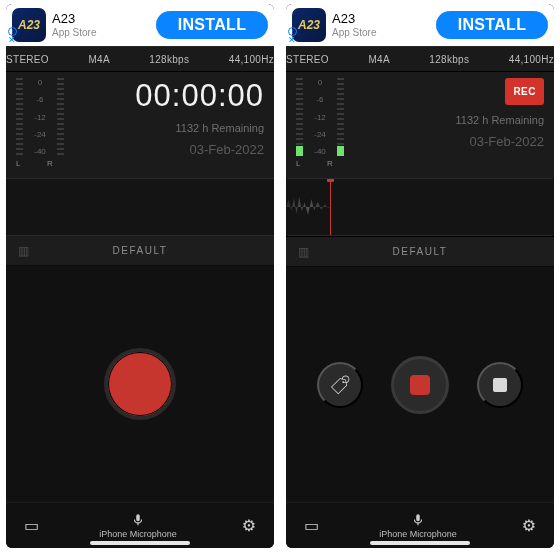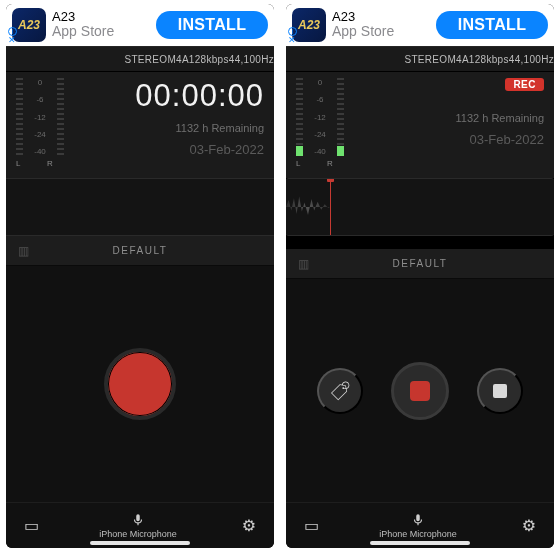--- a/index.html
+++ b/index.html
@@ -2,34 +2,34 @@
 <html><head>
 <meta charset="utf-8">
 <style>
   *{box-sizing:border-box;margin:0;padding:0;font-family:-apple-system,Helvetica,Arial,sans-serif}
   body{background:#fff;width:560px;height:560px;overflow:hidden;display:flex;gap:12px;padding:4px 6px}
   .phone{flex:1;height:544px;background:#000;border-radius:6px;overflow:hidden;display:flex;flex-direction:column;color:#ccc;position:relative}
   .ad{background:#fff;height:42px;display:flex;align-items:center;padding:3px 6px;gap:6px}
   .ad-icon{width:34px;height:34px;border-radius:7px;background:linear-gradient(135deg,#0b2768,#071740);display:flex;align-items:center;justify-content:center;color:#e9c85a;font-weight:700;font-size:12px;font-style:italic}
   .ad-text{flex:1;display:flex;flex-direction:column;line-height:1.1}
   .ad-title{color:#000;font-size:13px;font-weight:500}
-  .ad-sub{color:#8a8a8e;font-size:14px}
+  .ad-sub{color:#8a8a8e;font-size:10px}
   .install{background:#0a84ff;color:#fff;border:none;border-radius:16px;height:28px;width:112px;font-size:16px;font-weight:600;letter-spacing:.3px}
   .ad-x{position:absolute;left:2px;top:32px;color:#0a84ff;font-size:9px;line-height:9px}
   .ad-i{position:absolute;left:2px;top:23px;width:9px;height:9px;border:1px solid #0a84ff;border-radius:50%;color:#0a84ff;font-size:7px;text-align:center;line-height:7px}
-  .topbar{height:26px;background:#1a1a1a;border-top:1px solid #262626;border-bottom:1px solid #000;display:flex;align-items:center;justify-content:flex-end;font-size:10px;color:#bdbdbd;letter-spacing:.3px}
+  .topbar{height:26px;background:#1a1a1a;border-top:1px solid #262626;border-bottom:1px solid #000;display:flex;align-items:center;justify-content:space-between;font-size:10px;color:#bdbdbd;letter-spacing:.3px}
   .display{background:#1b1b1b;height:106px;position:relative;padding:6px 10px 0 10px;display:flex}
   .meter{width:48px;display:flex;gap:10px;align-items:flex-end;height:78px;position:relative}
   .scale{display:flex;flex-direction:column;justify-content:space-between;height:78px;font-size:8px;color:#6b6b6b;width:14px;align-items:center}
   .bar{width:7px;height:78px;background:repeating-linear-gradient(to bottom,#3a3a3a 0 2px,transparent 2px 5px);position:relative}
   .bar.left::after,.bar.right::after{content:"";position:absolute;bottom:0;left:0;right:0;height:var(--lv,0);background:#6fe26f}
   .lr{position:absolute;bottom:-12px;font-size:8px;color:#8a8a8a}
   .lr.l{left:0}.lr.r{left:31px}
   .readout{flex:1;text-align:right;display:flex;flex-direction:column;align-items:flex-end;gap:8px}
-  .rec{background:#d3332b;color:#fff;font-size:10px;font-weight:600;border-radius:3px;padding:1px 8px;letter-spacing:.5px;margin-bottom:13px}
+  .rec{background:#d3332b;color:#fff;font-size:10px;font-weight:600;border-radius:3px;padding:8px 8px;letter-spacing:.5px;margin-bottom:1px}
   .time{color:#f2f2f2;font-size:31px;font-weight:300;letter-spacing:1px;font-variant-numeric:tabular-nums}
   .remain{color:#6f6f6f;font-size:11px}
   .date{color:#5b5b5b;font-size:13px}
   .wave{height:58px;background:#141414;border-top:1px solid #2a2a2a;border-bottom:1px solid #2a2a2a;position:relative;overflow:hidden}
   .wave.rec::before{content:"";position:absolute;left:0;top:6px;bottom:6px;width:44px;background:radial-gradient(ellipse at center,#5a5a5a 0%,#3b3b3b 55%,#141414 100%);clip-path:polygon(0 50%,6% 34%,12% 58%,18% 30%,24% 66%,30% 26%,36% 60%,42% 40%,50% 68%,58% 32%,64% 58%,72% 38%,80% 56%,88% 44%,96% 52%,100% 50%,100% 50%,0 50%);opacity:.9}
   .playhead{position:absolute;top:0;bottom:0;left:44px;width:1px;background:#c63a32}
   .playhead::before{content:"";position:absolute;top:-1px;left:-3px;width:7px;height:4px;background:#c63a32;border-radius:1px}
   .folder{height:30px;background:#1d1d1d;border-bottom:1px solid #0a0a0a;display:flex;align-items:center;justify-content:center;color:#8e8e8e;font-size:10px;letter-spacing:1.5px;position:relative}
   .folder-ic{position:absolute;left:12px;color:#4f4f4f;font-size:12px}
   .controls{flex:1;background:#111;display:flex;align-items:center;justify-content:center;gap:28px}

